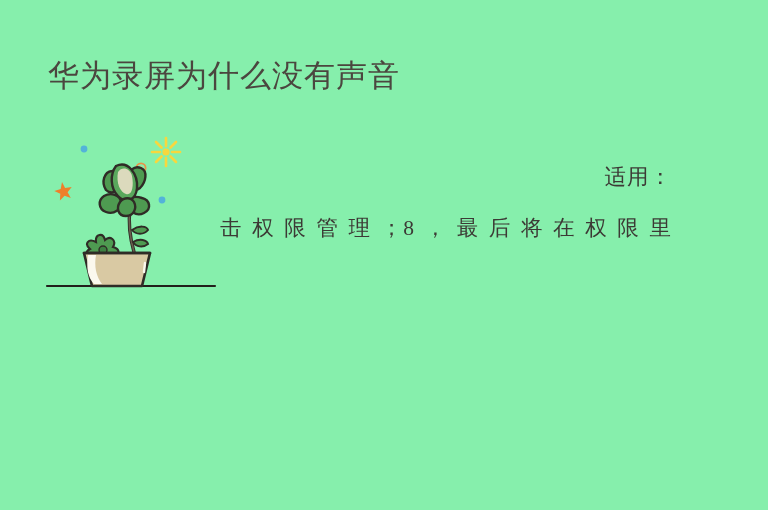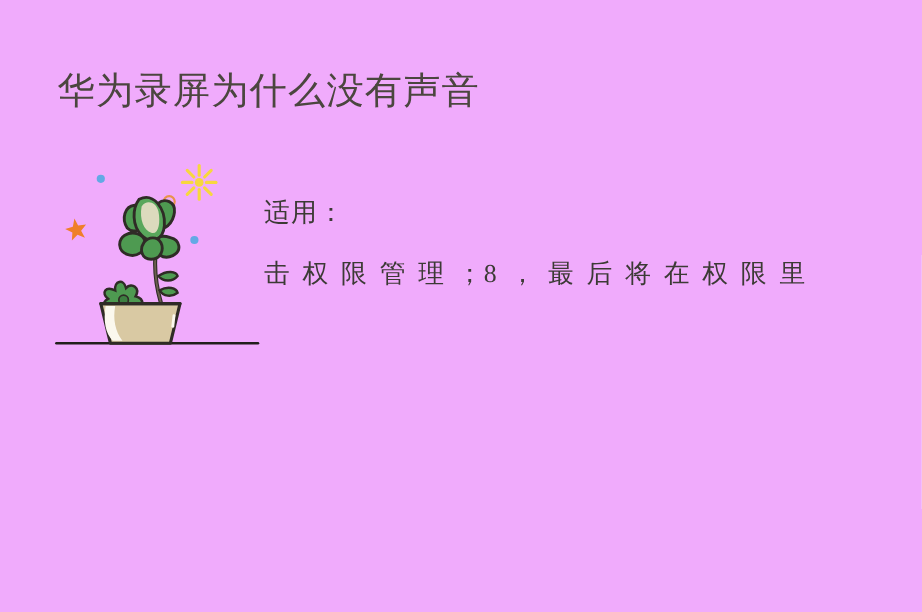--- a/index.html
+++ b/index.html
@@ -10,21 +10,21 @@
     width: 768px;
     height: 510px;
     background: #fdfcf3;
     font-family: "Liberation Sans", sans-serif;
     overflow: hidden;
   }
   .page {
     position: relative;
     width: 768px;
     height: 510px;
-    background: #f0abfc;
+    background: #86efac;
   }
 
   
   .title {
     position: absolute;
     left: 48px;
     top: 56px;
     font-family: "Liberation Sans", "DejaVu Sans", sans-serif;
     font-size: 31px;
     line-height: 40px;
@@ -62,21 +62,21 @@
     text-align-last: justify;
     word-break: break-all;
   }
   .body-line {
     display: block;
     white-space: nowrap;
     letter-spacing: 1.0px;
   }
   .body-line.spread {
     display: flex;
-    justify-content: flex-start;
+    justify-content: flex-end;
     white-space: normal;
     gap: 32px;
   }
   .body-line.spread > span {
     display: inline-block;
   }
 </style>
 </head>
 <body>
 

